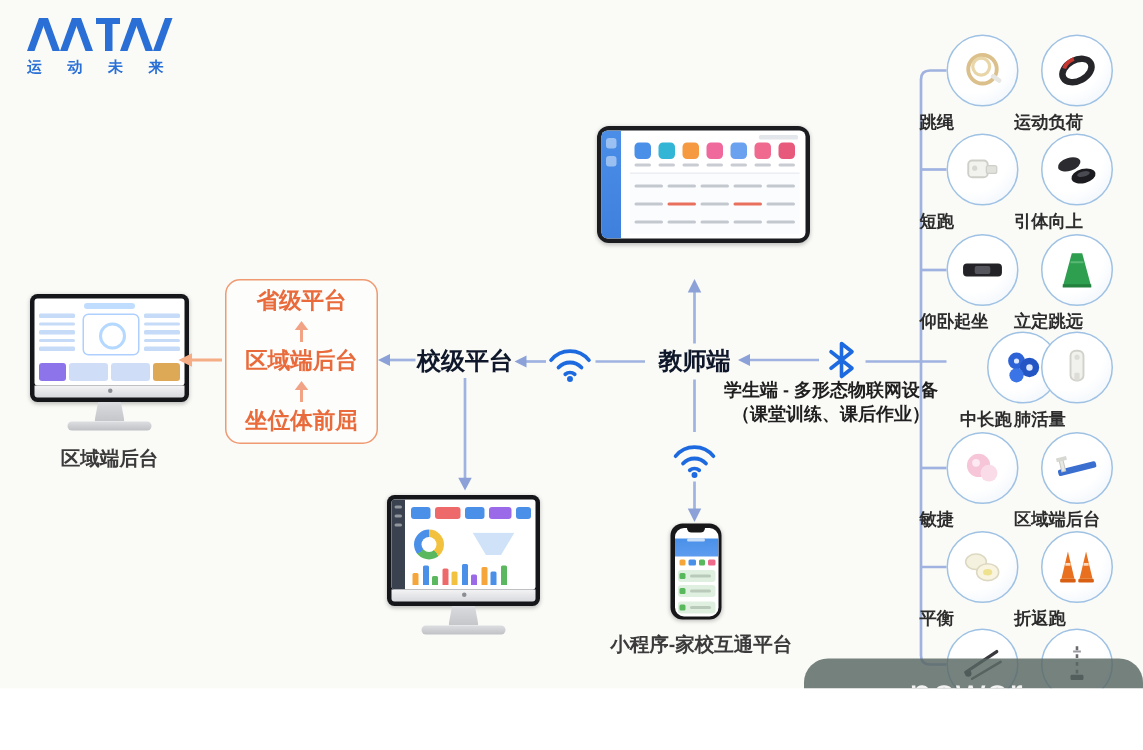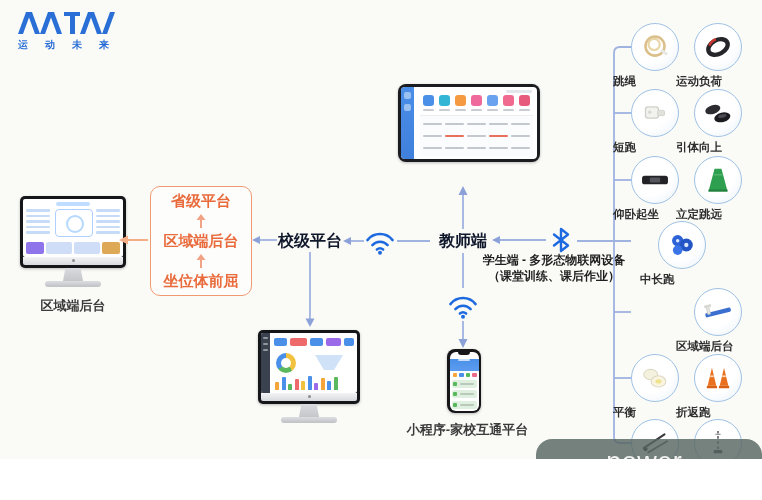--- a/index.html
+++ b/index.html
@@ -380,21 +380,41 @@
       <svg width="38" height="38" viewBox="0 0 44 44">
           <circle cx="17" cy="17" r="6.5" fill="#2e63d8"></circle>
           <circle cx="27" cy="22" r="7.5" fill="#2455c4"></circle>
           <circle cx="17" cy="28" r="5.5" fill="#3a74e6"></circle>
           <circle cx="27" cy="22" r="2.5" fill="#dce8ff"></circle>
           <circle cx="17" cy="17" r="2" fill="#dce8ff"></circle>
         </svg>
     </div>
     <div class="dev-label">中长跑</div>
   </div>
-
+  <div class="dev" style="left:676px;top:221px">
+    <div class="dev-circle">
+      <svg width="38" height="38" viewBox="0 0 44 44">
+          <rect x="17" y="9" width="10" height="23" rx="4" fill="#f1f1ed" stroke="#d2d2cc" stroke-width="1.5"></rect>
+          <rect x="20" y="26" width="4" height="6" rx="1" fill="#dddcd6"></rect>
+          <circle cx="22" cy="14" r="2" fill="#dddcd6"></circle>
+        </svg>
+    </div>
+    <div class="dev-label">肺活量</div>
+  </div>
+
+  <div class="dev" style="left:613px;top:288px">
+    <div class="dev-circle">
+      <svg width="38" height="38" viewBox="0 0 44 44">
+          <circle cx="19" cy="20" r="9" fill="#f6c6d8"></circle>
+          <circle cx="27" cy="26" r="6.5" fill="#fadce8"></circle>
+          <circle cx="17" cy="18" r="3" fill="#fde9f1"></circle>
+        </svg>
+    </div>
+    <div class="dev-label">敏捷</div>
+  </div>
   <div class="dev" style="left:676px;top:288px">
     <div class="dev-circle">
       <svg width="38" height="38" viewBox="0 0 44 44">
           <g transform="rotate(-14 22 22)">
             <rect x="7" y="20" width="30" height="5" rx="1.5" fill="#3a6fd0"></rect>
             <rect x="10" y="13" width="3" height="9" fill="#e8e8e4" stroke="#c8c8c2" stroke-width="0.8"></rect>
             <rect x="8" y="11" width="8" height="3" fill="#d8d8d2"></rect>
           </g>
         </svg>
     </div>

